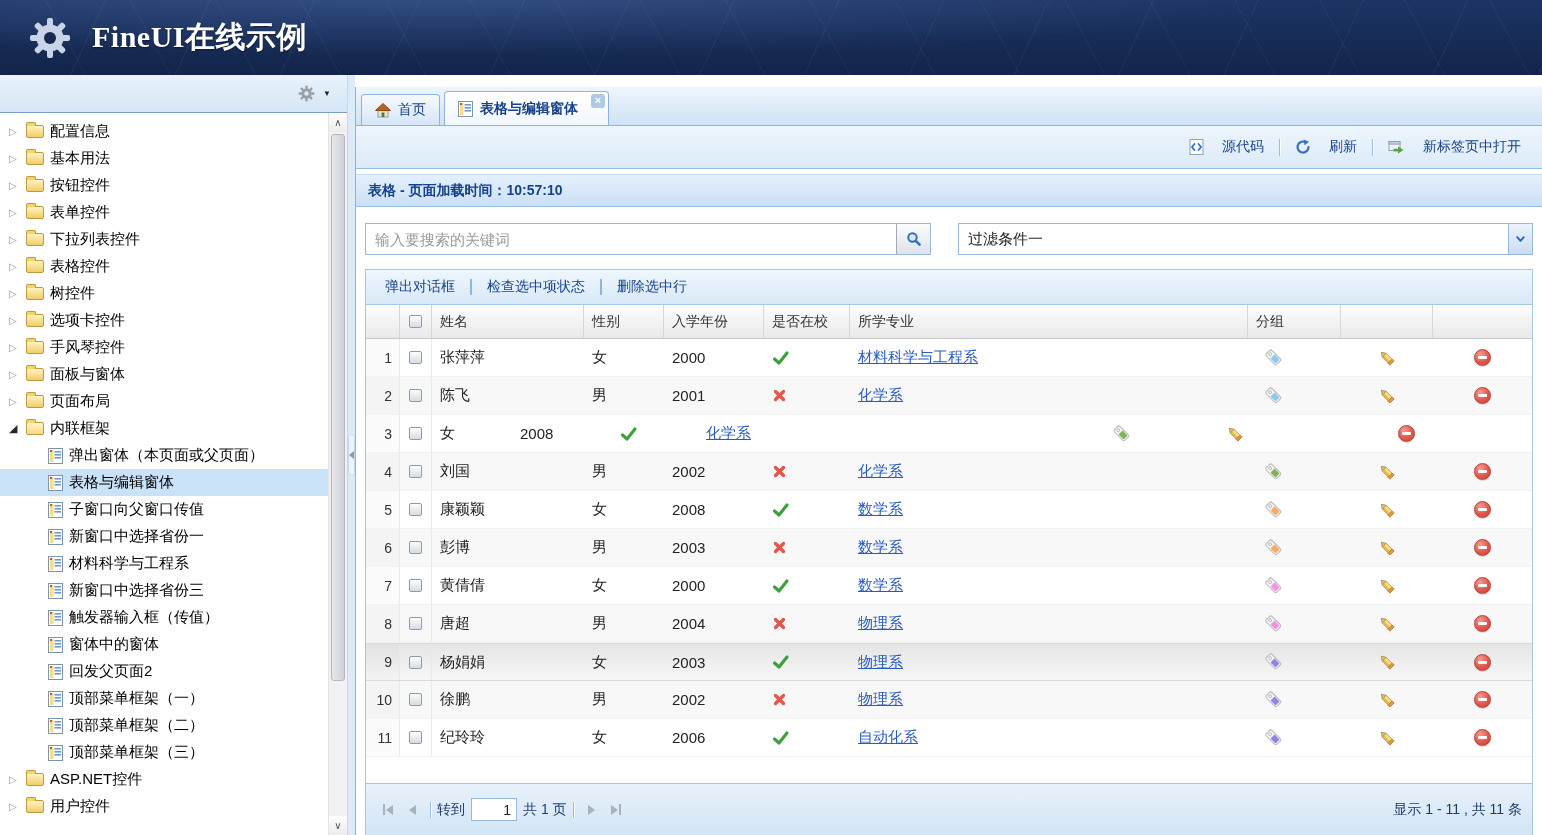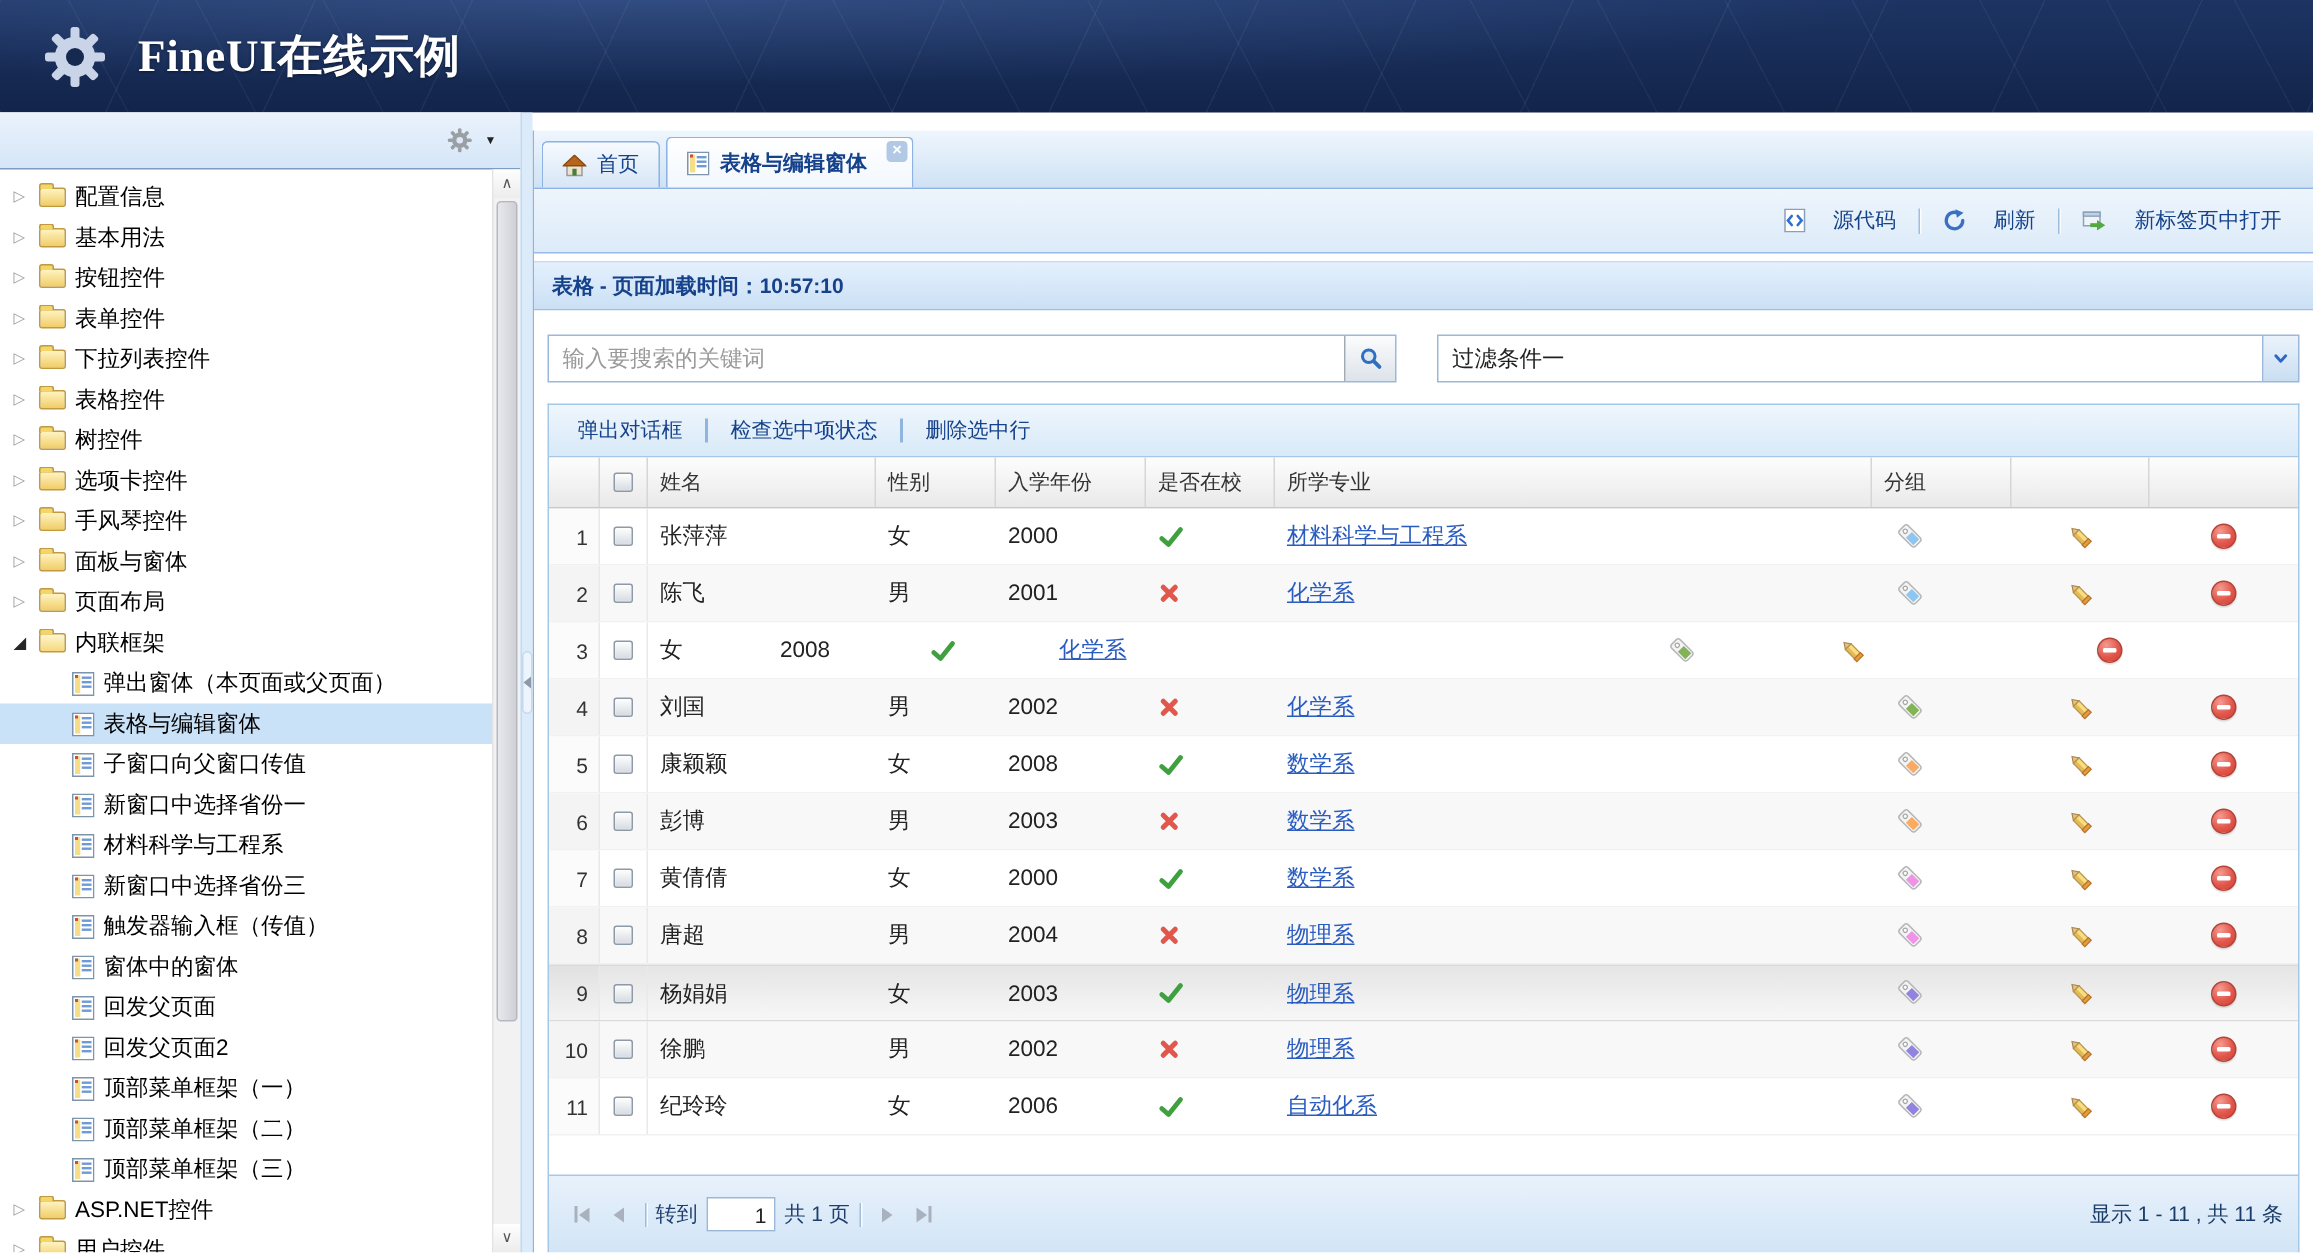--- a/index.html
+++ b/index.html
@@ -396,32 +396,20 @@
             <div class="tree-item lvl1">
 
     <svg class="icon-page" width="15" height="16" viewBox="0 0 15 16">
       <rect x="0.5" y="0.5" width="14" height="15" fill="#fff" stroke="#7d94ad"></rect>
       <rect x="2" y="2" width="3.5" height="12" fill="#f6dd88"></rect>
       <rect x="2" y="2" width="2" height="2" fill="#d04a3a"></rect>
       <rect x="6.5" y="3" width="6.5" height="1.6" fill="#6f9ad8"></rect>
       <rect x="6.5" y="6" width="6.5" height="1.6" fill="#6f9ad8"></rect>
       <rect x="6.5" y="9" width="6.5" height="1.6" fill="#6f9ad8"></rect>
     </svg>
-    <span class="tree-label">回发父页面</span>
-  </div>
-            <div class="tree-item lvl1">
-
-    <svg class="icon-page" width="15" height="16" viewBox="0 0 15 16">
-      <rect x="0.5" y="0.5" width="14" height="15" fill="#fff" stroke="#7d94ad"></rect>
-      <rect x="2" y="2" width="3.5" height="12" fill="#f6dd88"></rect>
-      <rect x="2" y="2" width="2" height="2" fill="#d04a3a"></rect>
-      <rect x="6.5" y="3" width="6.5" height="1.6" fill="#6f9ad8"></rect>
-      <rect x="6.5" y="6" width="6.5" height="1.6" fill="#6f9ad8"></rect>
-      <rect x="6.5" y="9" width="6.5" height="1.6" fill="#6f9ad8"></rect>
-    </svg>
     <span class="tree-label">回发父页面2</span>
   </div>
             <div class="tree-item lvl1">
 
     <svg class="icon-page" width="15" height="16" viewBox="0 0 15 16">
       <rect x="0.5" y="0.5" width="14" height="15" fill="#fff" stroke="#7d94ad"></rect>
       <rect x="2" y="2" width="3.5" height="12" fill="#f6dd88"></rect>
       <rect x="2" y="2" width="2" height="2" fill="#d04a3a"></rect>
       <rect x="6.5" y="3" width="6.5" height="1.6" fill="#6f9ad8"></rect>
       <rect x="6.5" y="6" width="6.5" height="1.6" fill="#6f9ad8"></rect>

